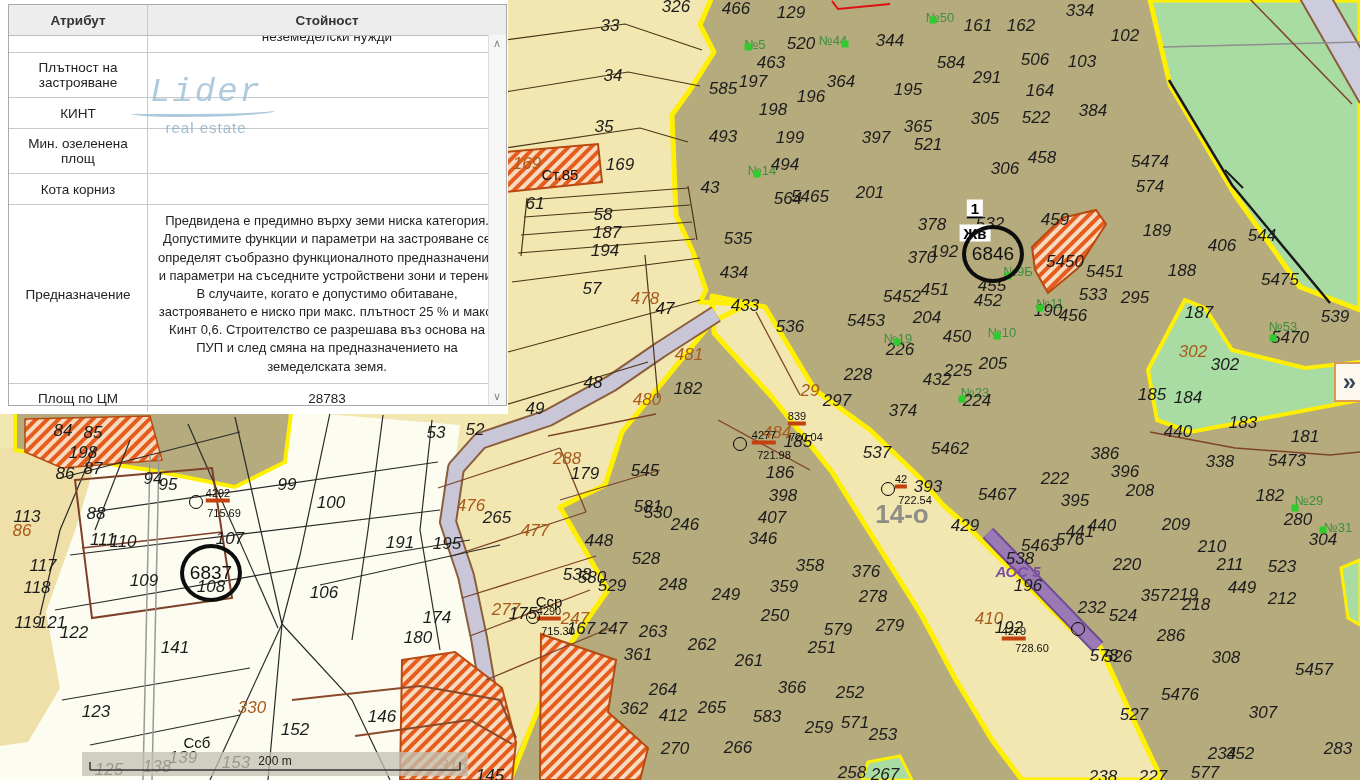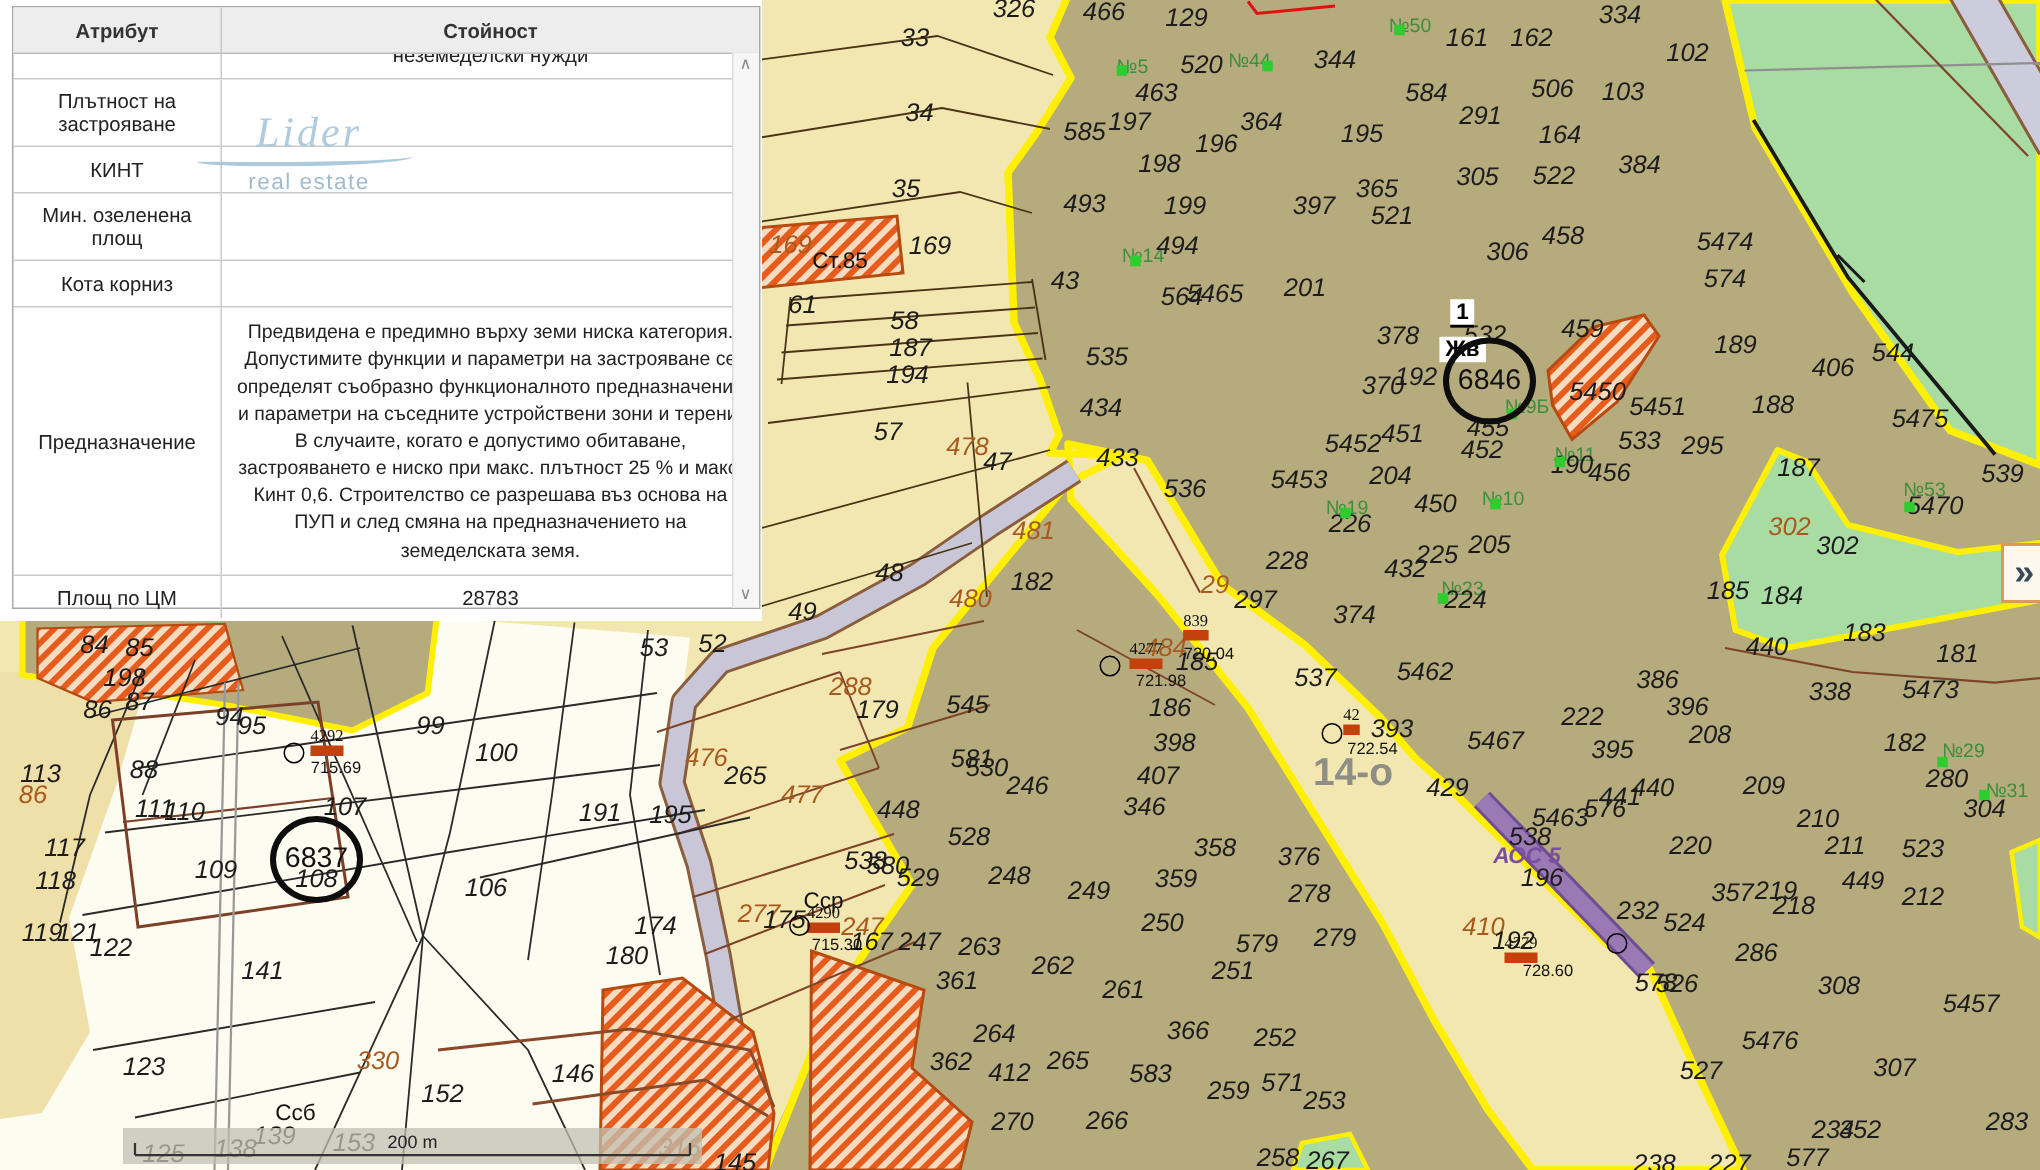--- a/index.html
+++ b/index.html
@@ -8,21 +8,21 @@
   #map{position:absolute;left:0;top:0;width:1360px;height:780px;}
   #map svg{position:absolute;left:0;top:0;}
 
   
   .ml{position:absolute;transform:translate(-50%,-50%);white-space:nowrap;
       font-family:"Liberation Sans",sans-serif;line-height:1;pointer-events:none;}
   .lb{font-style:italic;font-size:17px;color:#1c1c1c;}
   .lo{font-style:italic;font-size:17px;color:#a85a1e;}
   .lg{font-size:13px;color:#3e8e3e;}
   .ls{font-size:11px;color:#111;}
-  .lu{border-bottom:7px solid #c2410c;font-family:Liberation Serif, serif;}
+  .lu{border-bottom:4px solid #c2410c;}
   .lst{font-size:15px;color:#111;}
   .lgray{font-size:26px;color:#8e8e86;font-weight:bold;}
   .lpur{font-size:15px;color:#7b4fa0;font-weight:bold;font-style:italic;}
   .lbox{background:#fff;font-size:15px;font-weight:bold;color:#000;padding:1px 4px;}
   .lbu{border-bottom:2px solid #000;}
   .mk{position:absolute;width:7px;height:7px;background:#2ecc2e;transform:translate(-50%,-50%);}
   .mc{position:absolute;width:12px;height:12px;border:1.5px solid #000;border-radius:50%;
       transform:translate(-50%,-50%);}
   .parcel-circle{position:absolute;border:4px solid #0d0d0d;border-radius:50%;
       width:54px;height:50px;display:flex;align-items:center;justify-content:center;
@@ -56,21 +56,21 @@
   .scroll{position:absolute;right:0;top:30px;bottom:0;width:17px;background:#f6f6f6;
       border-left:1px solid #ddd;}
   .scroll .arr{position:absolute;left:0;width:16px;height:17px;text-align:center;
       font-size:11px;color:#8a8a8a;line-height:17px;cursor:pointer;}
   .scroll .arr.up{top:0;}
   .scroll .arr.down{bottom:0;}
 
   
   .logo{position:absolute;left:122px;top:68px;width:150px;text-align:center;
       opacity:.85;pointer-events:none;}
-  .logo .word{font-family:Liberation Serif, serif;font-style:italic;font-size:28px;
+  .logo .word{font-family:Liberation Mono, monospace;font-style:italic;font-size:34px;
       color:#a3c2d8;letter-spacing:2px;}
   .logo .swoosh{height:7px;border-bottom:3px solid #9fc0d6;border-radius:0 0 80% 40%;
       margin:-4px 6px 2px 0;}
   .logo .sub{font-size:15px;color:#8fb0c8;letter-spacing:1px;}
 </style>
 </head>
 <body>
 
 <div id="map">
   <svg width="1360" height="780" viewBox="0 0 1360 780">

